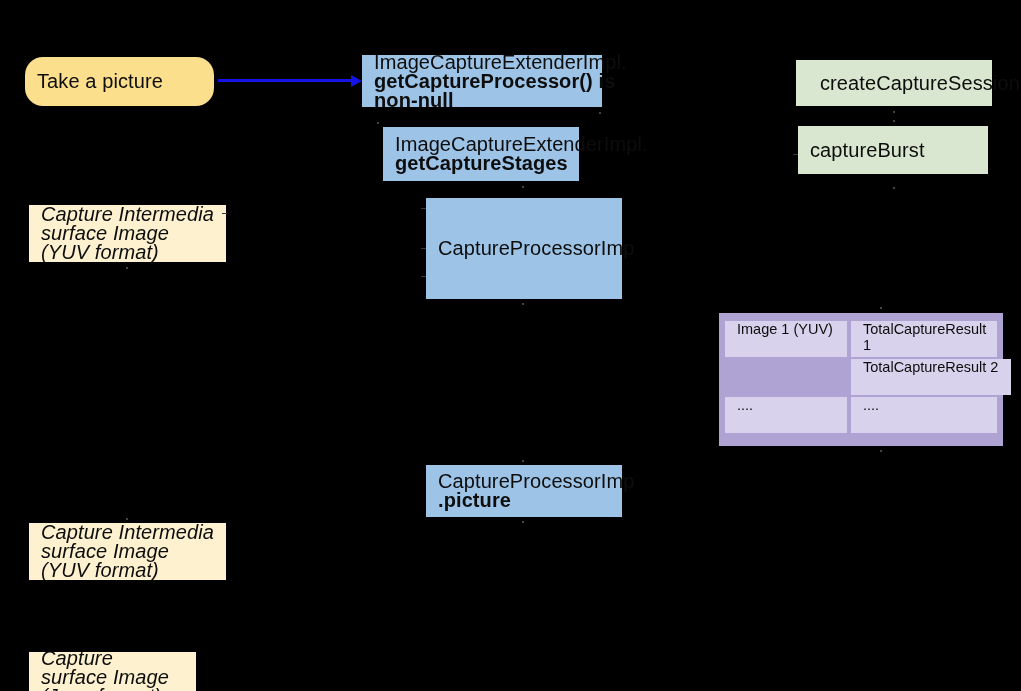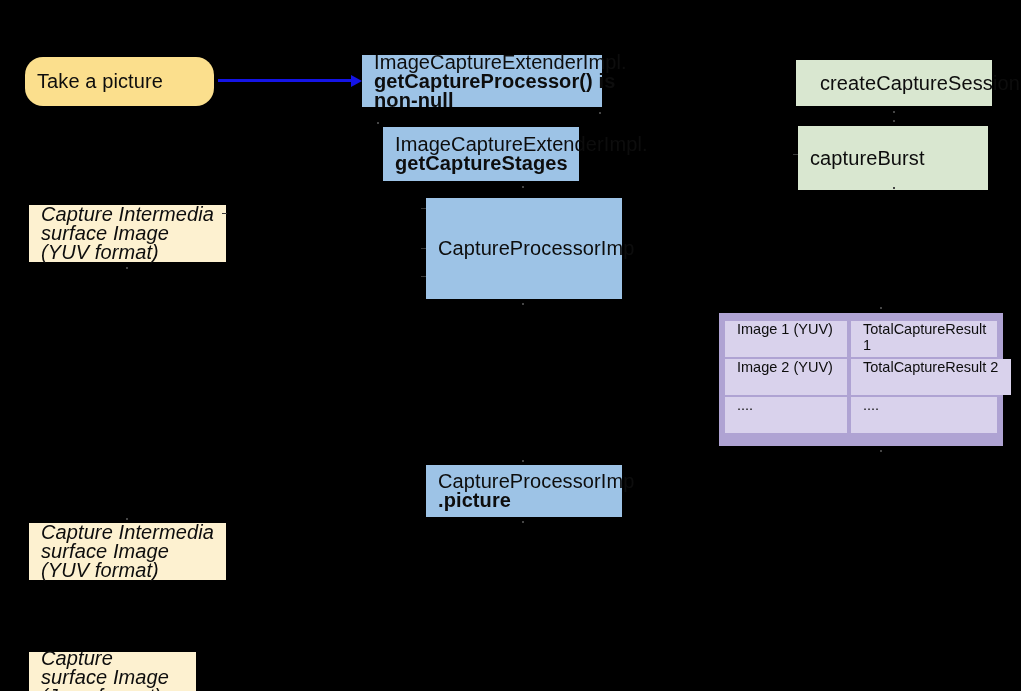--- a/index.html
+++ b/index.html
@@ -114,36 +114,33 @@
   </div>
 
   <div class="node blue" style="left:426px; top:465px; width:196px; height:52px;">
     <span class="txt"><span>CaptureProcessorImp</span><br><b>.picture</b></span>
   </div>
 
   <div class="node green" style="left:796px; top:60px; width:196px; height:46px;padding-left:24px;">
     <span class="txt">createCaptureSession</span>
   </div>
 
-  <div class="node green" style="left:798px; top:126px; width:190px; height:64px;">
+  <div class="node green" style="left:798px; top:126px; width:190px; height:48px;">
     <span class="txt">captureBurst</span>
   </div>
 
   <div class="purple-wrap" style="position:absolute; left:719px; top:313px; width:284px; height:133px;">
 
     <div class="purple-cell" style="left:6px; top:8px; width:122px; height:36px;">
       <span>Image 1 (YUV)</span>
     </div>
     <div class="purple-cell" style="left:132px; top:8px; width:146px; height:36px;">
       <span>TotalCaptureResult 1</span>
     </div>
 
-    <div class="purple-cell" style="left:6px; top:46px; width:122px; height:36px;">
-      <span>Image 2 (YUV)</span>
-    </div>
     <div class="purple-cell" style="left:132px; top:46px; width:160px; height:36px;">
       <span>TotalCaptureResult 2</span>
     </div>
 
     <div class="purple-cell" style="left:6px; top:84px; width:122px; height:36px;">
       <span>....</span>
     </div>
     <div class="purple-cell" style="left:132px; top:84px; width:146px; height:36px;">
       <span>....</span>
     </div>

